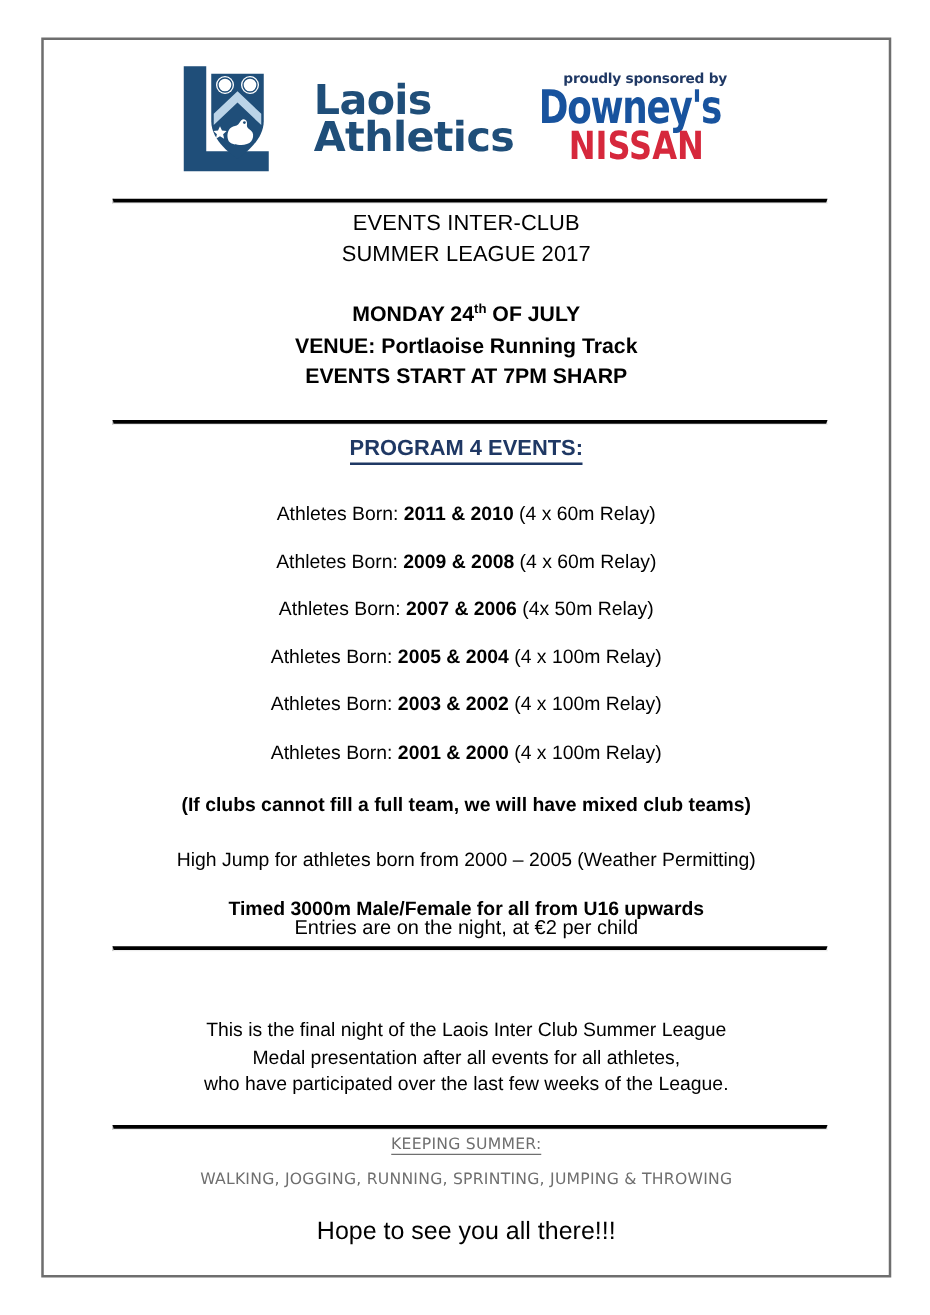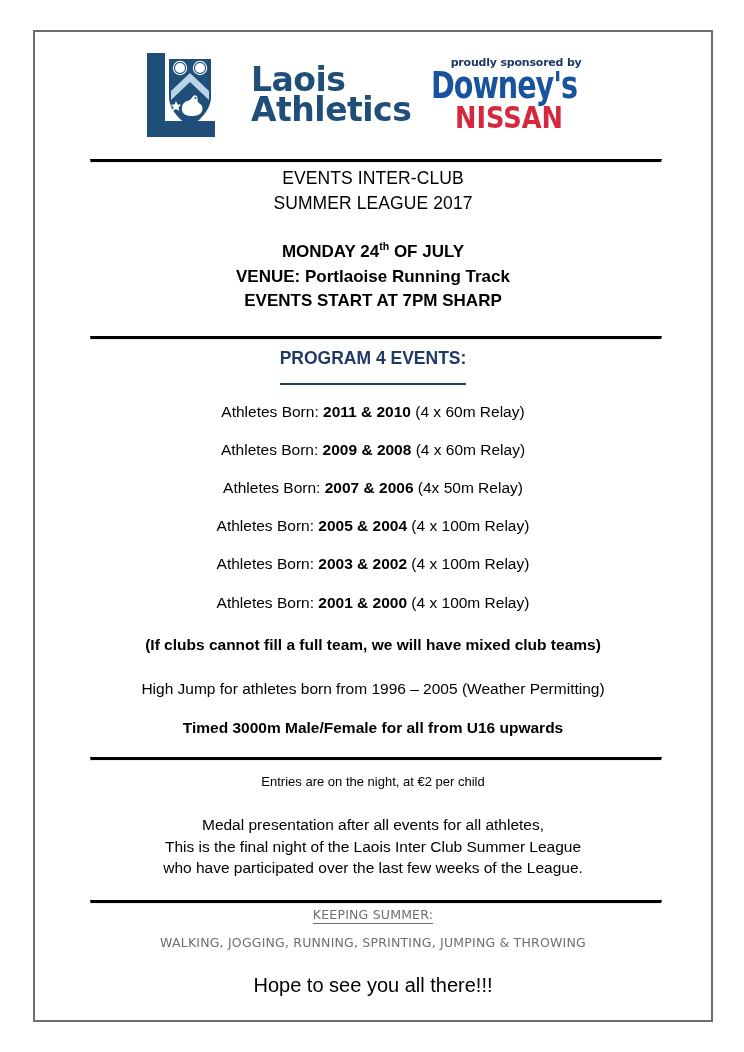--- a/index.html
+++ b/index.html
@@ -151,21 +151,21 @@
 
   .program-heading {
     top: 316px;
     font-size: 17.5px;
     font-weight: bold;
     color: #1F3864;
   }
   .program-heading .line {
     display: inline-block;
     border-bottom: 2px solid #1F3864;
-    padding-bottom: 14px;
+    padding-bottom: 1px;
   }
 
   .events {
     position: absolute;
     left: 0;
     top: 360px;
     width: 100%;
   }
   .event-row {
     display: block;
@@ -185,22 +185,22 @@
     top: 648px;
     font-size: 15.5px;
   }
   .note-3000 {
     top: 687px;
     font-size: 15.5px;
     font-weight: bold;
   }
 
   .entries-block {
-    top: 742px;
-    font-size: 13px;
+    top: 702px;
+    font-size: 16px;
   }
 
   .final-block { top: 782px; }
   .final-block .line {
     font-size: 15.5px;
     line-height: 21.5px;
   }
 
   .footer-tag {
     top: 874px;
@@ -296,35 +296,35 @@
 
       <span class="event-row"><span>Athletes Born: </span><b>2003 &amp; 2002</b><span> (4 x 100m Relay)</span></span>
 
       <span class="event-row"><span>Athletes Born: </span><b>2001 &amp; 2000</b><span> (4 x 100m Relay)</span></span>
     </div>
 
     <div class="block note-mixed">
       <span class="line">(If clubs cannot fill a full team, we will have mixed club teams)</span>
     </div>
     <div class="block note-highjump">
-      <span class="line">High Jump for athletes born from 1996 – 2005 (Weather Permitting)</span>
+      <span class="line">High Jump for athletes born from 2000 – 2005 (Weather Permitting)</span>
     </div>
     <div class="block note-3000">
       <span class="line">Timed 3000m Male/Female for all from U16 upwards</span>
     </div>
 
     <hr class="rule rule-3">
 
     <div class="block entries-block">
       <span class="line">Entries are on the night, at €2 per child</span>
     </div>
 
     <div class="block final-block">
+      <span class="line">This is the final night of the Laois Inter Club Summer League</span>
       <span class="line">Medal presentation after all events for all athletes,</span>
-      <span class="line">This is the final night of the Laois Inter Club Summer League</span>
       <span class="line">who have participated over the last few weeks of the League.</span>
     </div>
 
     <hr class="rule rule-4">
 
     <div class="block footer-tag">
       <span class="fl-1">KEEPING SUMMER:</span>
       <span class="fl-2">WALKING, JOGGING, RUNNING, SPRINTING, JUMPING &amp; THROWING</span>
     </div>
 

